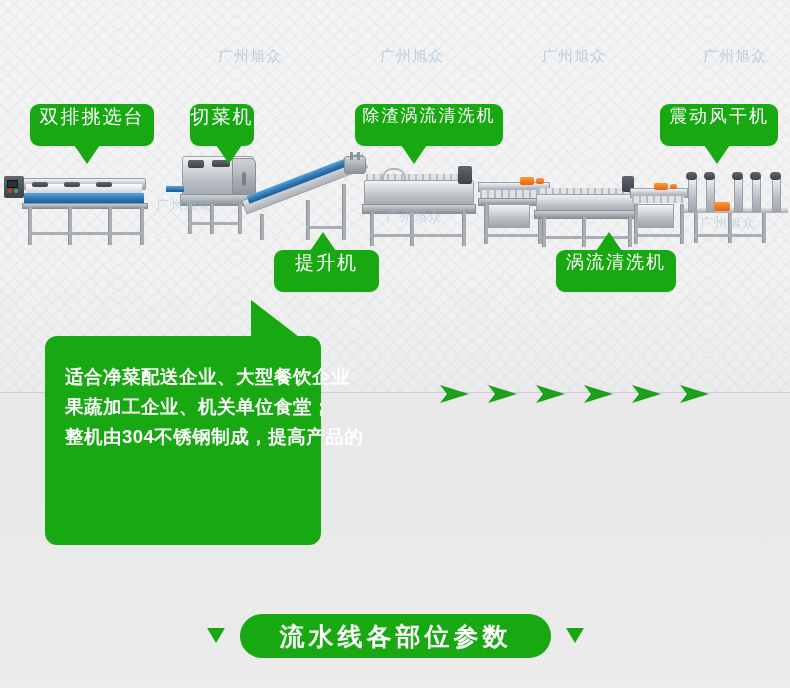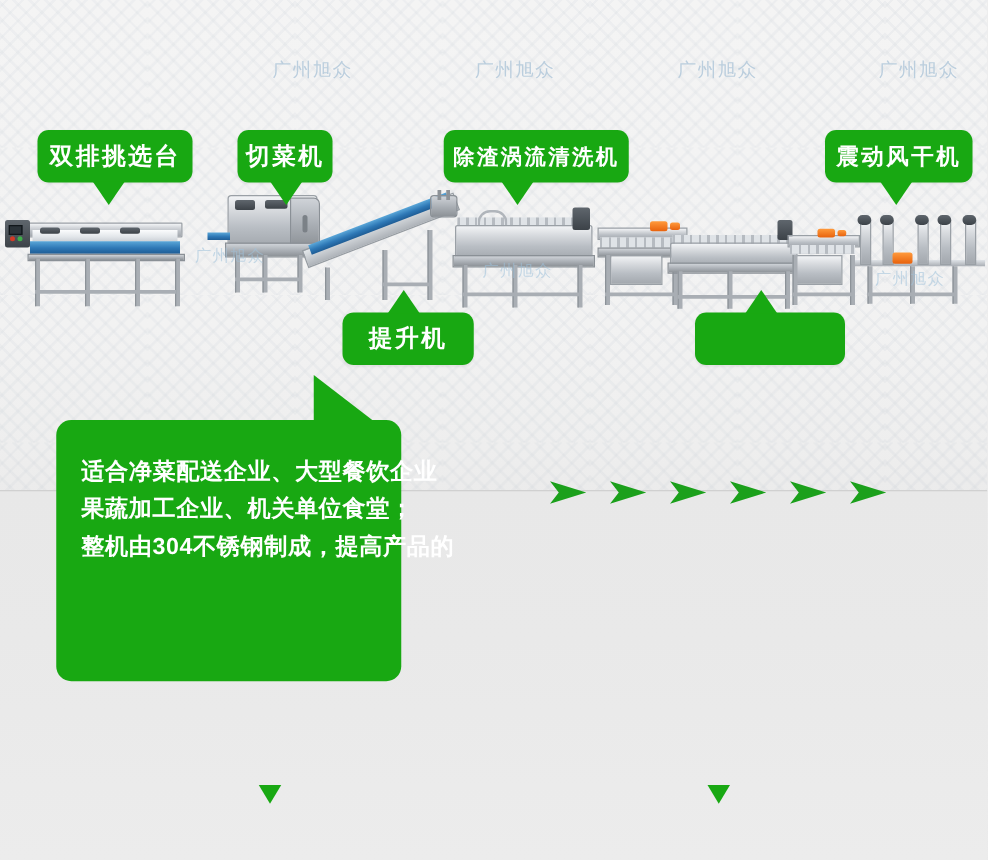--- a/index.html
+++ b/index.html
@@ -35,22 +35,22 @@
     font-weight:400;white-space:nowrap;opacity:.95;
   }
   .wm-mach{
     position:absolute;color:#9fc2db;font-size:13px;letter-spacing:1px;
     white-space:nowrap;opacity:.55;
   }
 
   
   .lab{
     position:absolute;background:#18a812;border-radius:9px;
-    color:#fff;font-weight:bold;white-space:nowrap;
-    display:flex;align-items:center;justify-content:center;
+    color:#fff;font-weight:normal;white-space:nowrap;
+    display:flex;justify-content:center;
     letter-spacing:2px;
     box-shadow:0 1px 2px rgba(0,0,0,.06);
   }
   .lab .tail{
     position:absolute;width:0;height:0;
     border-left:13px solid transparent;border-right:13px solid transparent;
   }
   .tail-down{bottom:-18px;border-top:19px solid #18a812;}
   .tail-up{top:-18px;border-bottom:19px solid #18a812;}
 
@@ -245,41 +245,42 @@
 
   <div class="wm-mach" style="left:156px;top:196px;">广州旭众</div>
   <div class="wm-mach" style="left:386px;top:208px;">广州旭众</div>
   <div class="wm-mach" style="left:700px;top:214px;">广州旭众</div>
 
   <div class="lab" style="left:30px;top:104px;width:124px;height:42px;font-size:19px;">
     <span>双排挑选台</span>
     <i class="tail tail-down" style="left:44px;"></i>
   </div>
 
-  <div class="lab" style="left:190px;top:104px;width:76px;height:42px;font-size:19px;">
+  <div class="lab" style="left:190px;top:104px;width:64px;height:42px;font-size:19px;">
     <span>切菜机</span>
     <i class="tail tail-down" style="left:26px;"></i>
   </div>
 
   <div class="lab" style="left:355px;top:104px;width:148px;height:42px;font-size:17px;">
     <span>除渣涡流清洗机</span>
     <i class="tail tail-down" style="left:46px;"></i>
   </div>
 
   <div class="lab" style="left:660px;top:104px;width:118px;height:42px;font-size:18px;">
     <span>震动风干机</span>
     <i class="tail tail-down" style="left:44px;"></i>
   </div>
 
   <div class="lab" style="left:274px;top:250px;width:105px;height:42px;font-size:19px;">
     <span>提升机</span>
     <i class="tail tail-up" style="left:36px;"></i>
   </div>
 
   <div class="lab" style="left:556px;top:250px;width:120px;height:42px;font-size:18px;">
+    <span>涡流清洗机</span>
     <i class="tail tail-up" style="left:40px;"></i>
   </div>
 
   <div class="bigtail"></div>
   <div class="bigbox">
     <div class="txt">
       <div>适合净菜配送企业、大型餐饮企业</div>
       <div>果蔬加工企业、机关单位食堂；</div>
       <div>整机由304不锈钢制成，提高产品的</div>
     </div>
@@ -312,15 +313,18 @@
         </svg>
       </div>
       <div class="chev" style="left: 680px; top: 383px;">
         <svg width="30" height="22" viewBox="0 0 30 22">
           <path d="M0 2 L29 11 L0 20 L7 11 Z" fill="#1ba01b"></path>
         </svg>
       </div>
     </div>
 
   <div class="tri-left"></div>
+  <div class="banner">
+    <span>流水线各部位参数</span>
+  </div>
   <div class="tri-right"></div>
 
 </div>
 
 </body></html>

